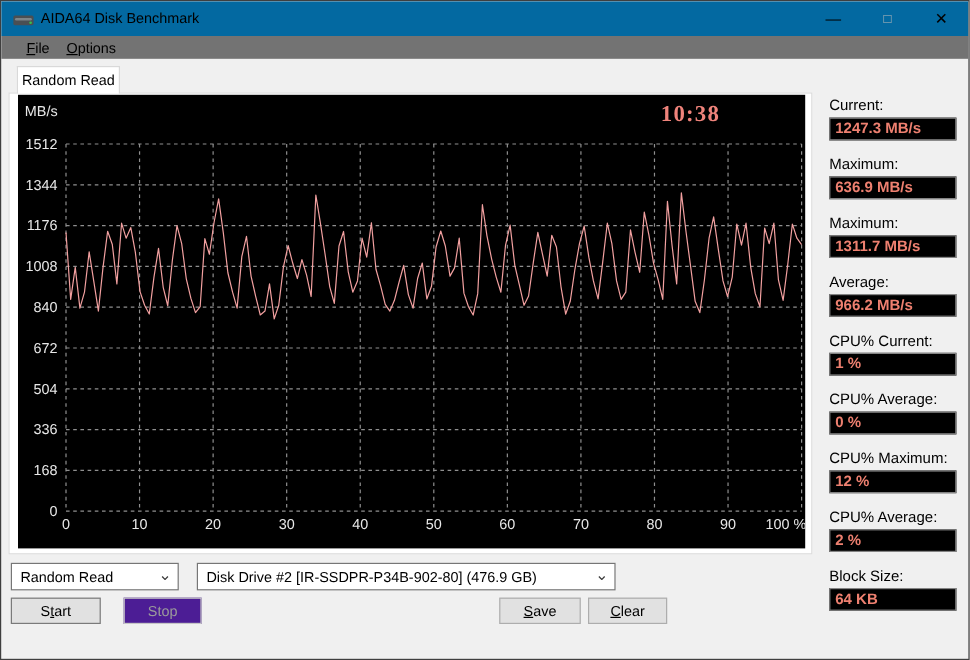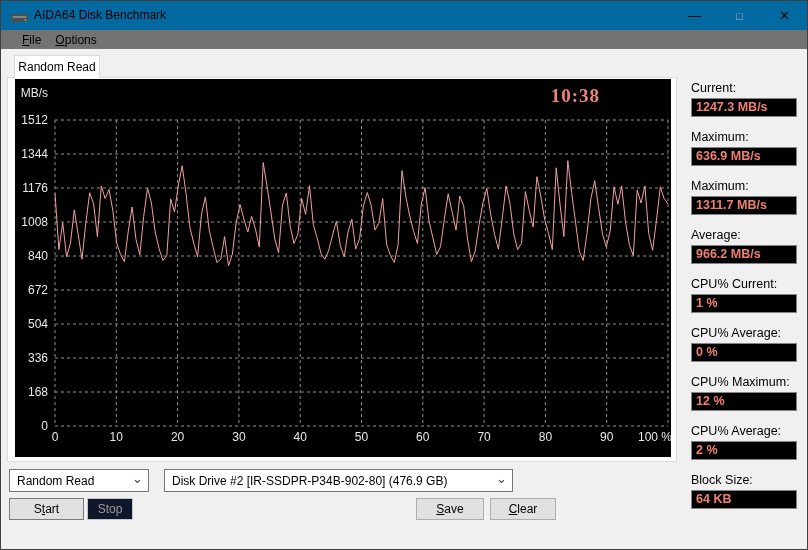--- a/index.html
+++ b/index.html
@@ -41,21 +41,21 @@
   .combo{position:absolute;height:23px;top:468px;background:#fff;border:1px solid #767676;
          box-sizing:border-box;font-size:12px;color:#000;display:flex;align-items:center;
          padding-left:7px;white-space:nowrap;overflow:hidden;}
   .combo .chev{position:absolute;right:5px;top:1px;color:#3c3c3c;font-size:13px;}
   #combo-test{left:8px;width:140px;}
   #combo-drive{left:163px;width:349px;}
   .btn{position:absolute;top:497px;height:22px;background:#e1e1e1;border:1px solid #adadad;
        box-sizing:border-box;font-size:12px;color:#000;display:flex;align-items:center;
        justify-content:center;}
   #btn-start{left:8px;width:75px;border-color:#7a7a7a;}
-  #btn-stop{left:86px;width:46px;background:#0f172a;border-color:#c6c6c6;color:#9b9b9b;}
+  #btn-stop{left:102px;width:65px;background:#4c1d95;border-color:#c6c6c6;color:#9b9b9b;}
   #btn-save{left:415px;width:68px;}
   #btn-clear{left:489px;width:66px;}
 </style>
 </head>
 <body>
 
 <div id="win">
 
   <div class="titlebar">
     <span class="title-icon">

